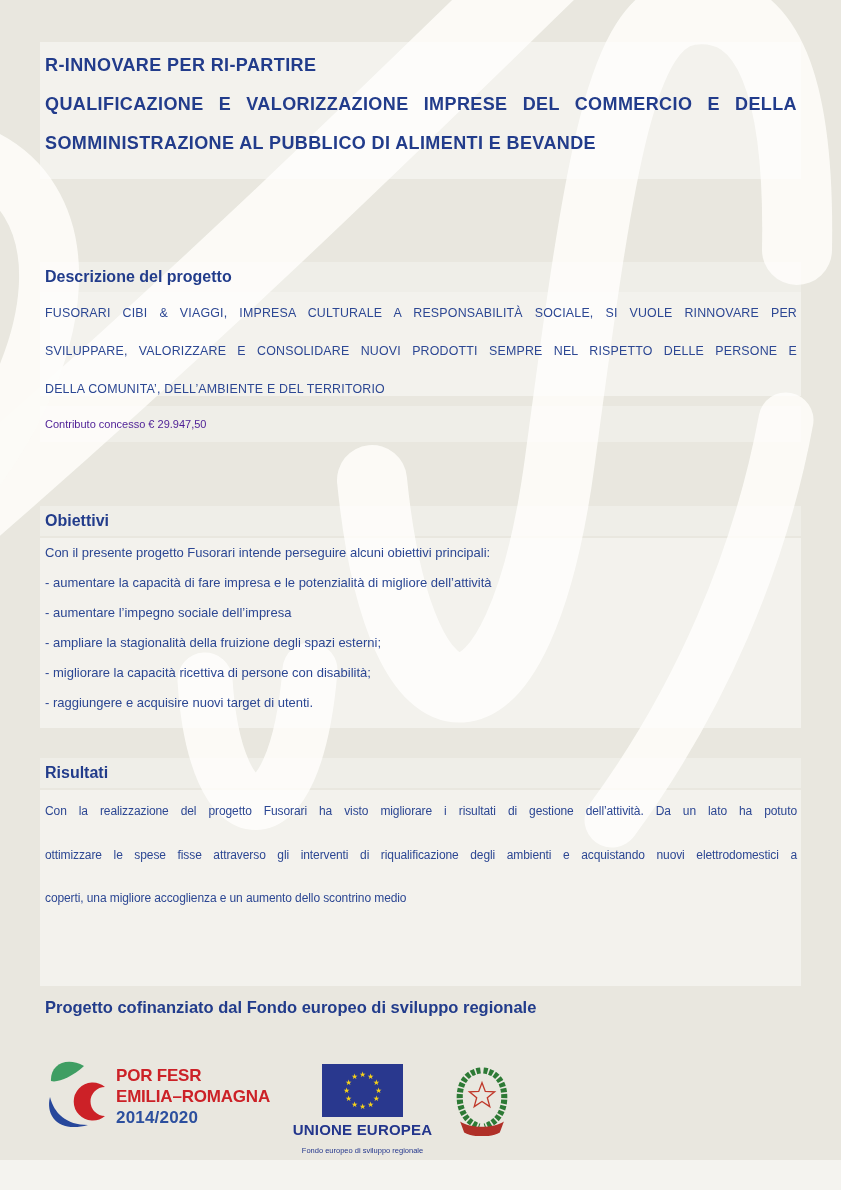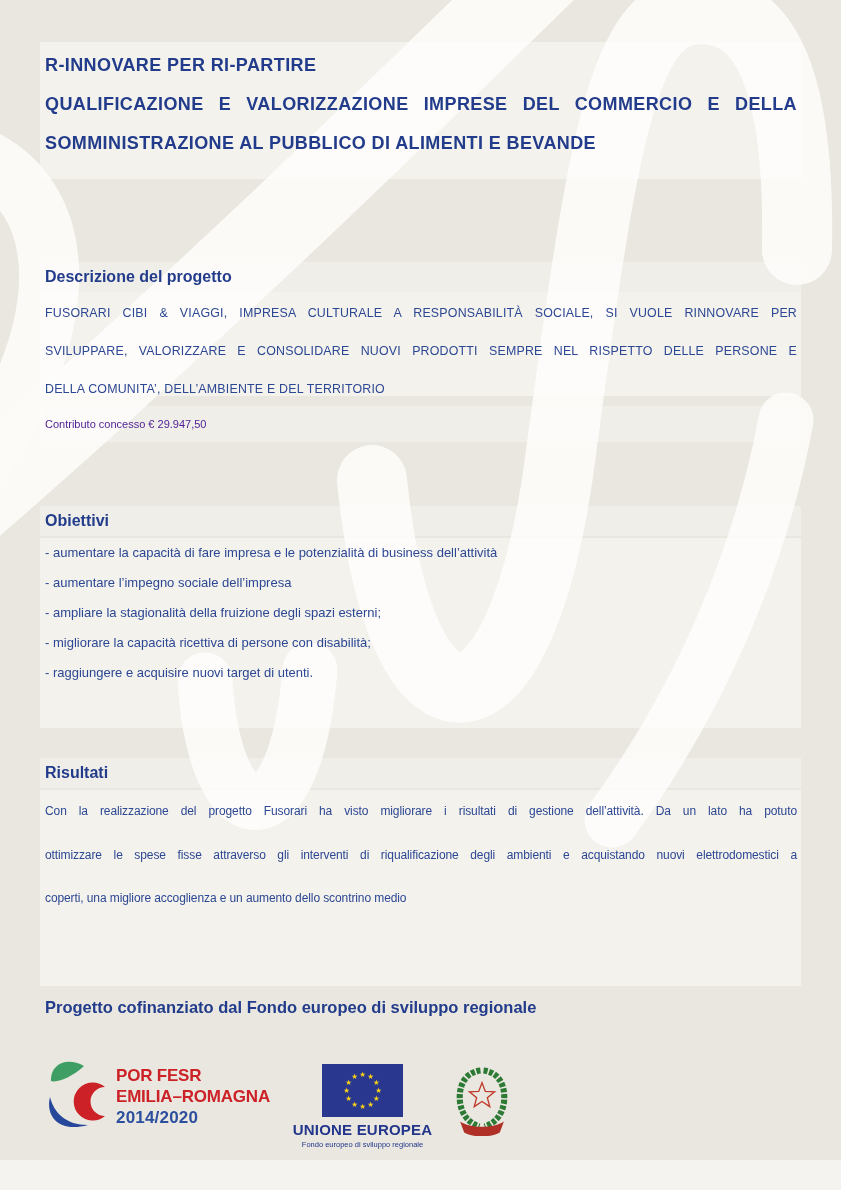--- a/index.html
+++ b/index.html
@@ -48,21 +48,21 @@
   .logos{top:1058px;height:100px;}
   .logo-group{position:absolute;}
   .por-mark{left:4px;top:3px;}
   .por-text{left:76px;top:7px;line-height:21px;white-space:nowrap;}
   .por-l1,.por-l2{font-weight:bold;font-size:17px;color:#cc2127;letter-spacing:-.2px;}
   .por-l3{font-size:17px;color:#2c4f9e;letter-spacing:.2px;font-weight:bold;}
 
   .eu-group{left:247px;top:4px;width:151px;text-align:center;}
   .eu-flag{display:block;margin:2px auto 0 auto;}
   .eu-l1{font-weight:bold;font-size:15px;color:#23368c;margin-top:4px;letter-spacing:.2px;}
-  .eu-l2{font-size:7.5px;color:#23368c;margin-top:2px;}
+  .eu-l2{font-size:7.5px;color:#23368c;margin-top:8px;}
 
   .emblem-group{left:414px;top:6px;}
 
   .rer-group{left:505px;top:18px;width:256px;height:40px;}
   .rer-square{position:absolute;left:2px;top:0;}
   .rer-bar{position:absolute;left:37px;top:1px;width:220px;height:8px;background:#cc2b24;}
   .rer-text{
     position:absolute;left:36px;top:7px;
     font-family:"Liberation Serif", serif;font-weight:bold;font-size:24px;
     color:#44a173;letter-spacing:-1px;transform:scaleX(.88);transform-origin:left top;
@@ -94,21 +94,22 @@
 <div class="section sec-heading h-desc band-light">Descrizione del progetto</div>
 <div class="section desc-body band">
   <div class="desc-line jl">FUSORARI CIBI &amp; VIAGGI, IMPRESA CULTURALE A RESPONSABILITÀ SOCIALE, SI VUOLE RINNOVARE PER</div>
   <div class="desc-line jl">SVILUPPARE, VALORIZZARE E CONSOLIDARE NUOVI PRODOTTI SEMPRE NEL RISPETTO DELLE PERSONE E</div>
   <div class="desc-line">DELLA COMUNITA’, DELL’AMBIENTE E DEL TERRITORIO</div>
 </div>
 <div class="section contrib band-light">Contributo concesso € 29.947,50</div>
 
 <div class="section sec-heading h-obj band-light">Obiettivi</div>
 <div class="section obj-body band">
-  <div class="obj-line">- aumentare la capacità di fare impresa e le potenzialità di business dell’attività</div>
+  <div class="obj-line">Con il presente progetto Fusorari intende perseguire alcuni obiettivi principali:</div>
+  <div class="obj-line">- aumentare la capacità di fare impresa e le potenzialità di migliore dell’attività</div>
   <div class="obj-line">- aumentare l’impegno sociale dell’impresa</div>
   <div class="obj-line">- ampliare la stagionalità della fruizione degli spazi esterni;</div>
   <div class="obj-line">- migliorare la capacità ricettiva di persone con disabilità;</div>
   <div class="obj-line">- raggiungere e acquisire nuovi target di utenti.</div>
 </div>
 
 <div class="section sec-heading h-res band-light">Risultati</div>
 <div class="section res-body band">
   <div class="res-line jl">Con la realizzazione del progetto Fusorari ha visto migliorare i risultati di gestione dell’attività. Da un lato ha potuto</div>
   <div class="res-line jl">ottimizzare le spese fisse attraverso gli interventi di riqualificazione degli ambienti e acquistando nuovi elettrodomestici a</div>

